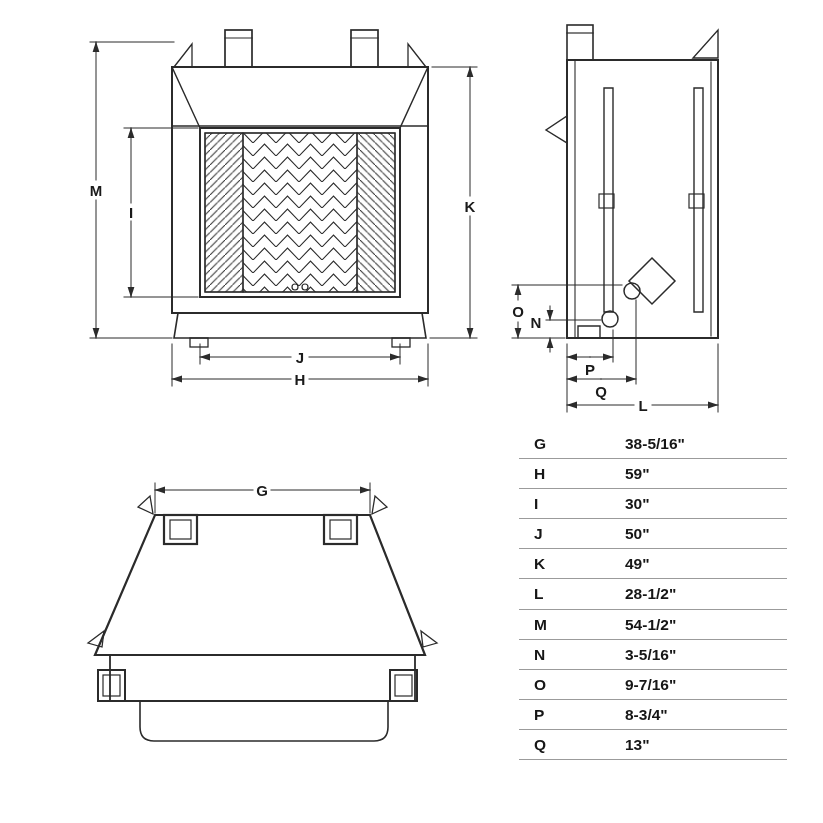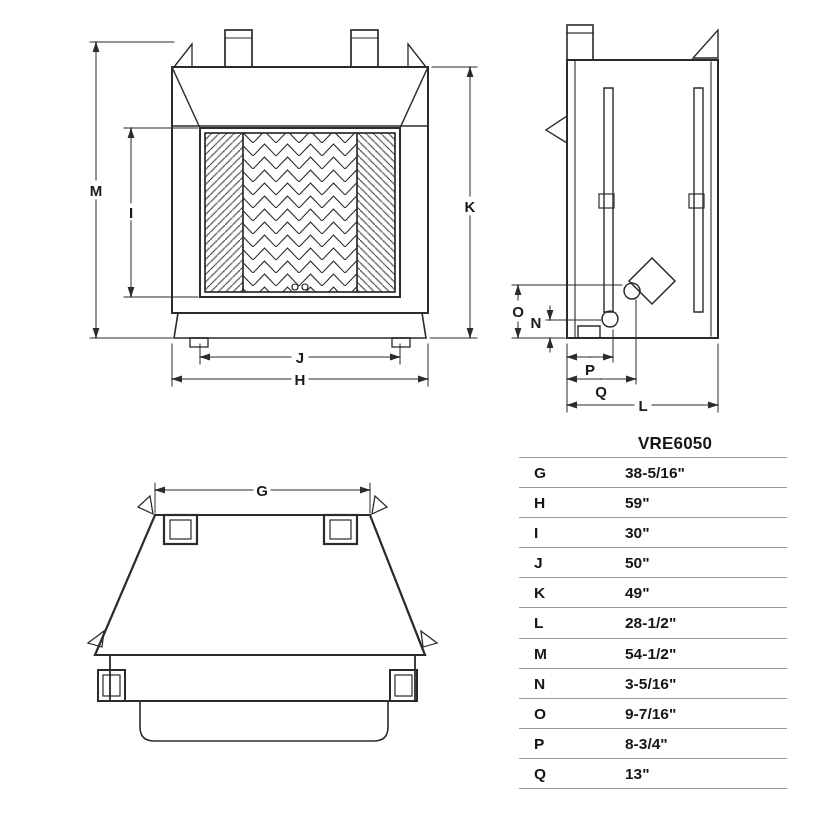--- a/index.html
+++ b/index.html
@@ -175,21 +175,20 @@
       <g stroke-width="1">
         <path d="M155,483 V513 M370,483 V513"></path>
         <line x1="253" y1="490" x2="155" y2="490" marker-end="url(#arr)"></line>
         <line x1="271" y1="490" x2="370" y2="490" marker-end="url(#arr)"></line>
         <text x="262" y="490" class="dim">G</text>
       </g>
     </g>
   </svg>
 
   <div class="spec-table">
-    <div class="spec-header">VRE6050</div>
 
     <div class="spec-row">
       <span class="dim-letter">G</span>
       <span class="dim-value">38-5/16"</span>
     </div>
     <div class="spec-row">
       <span class="dim-letter">H</span>
       <span class="dim-value">59"</span>
     </div>
     <div class="spec-row">

